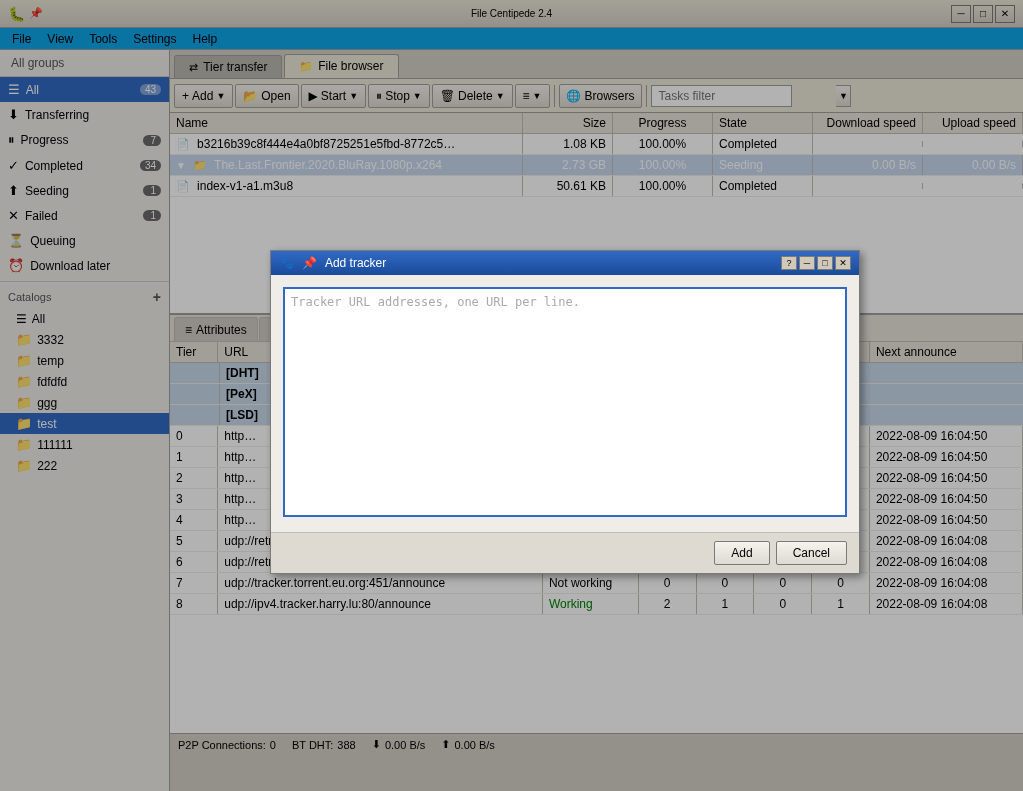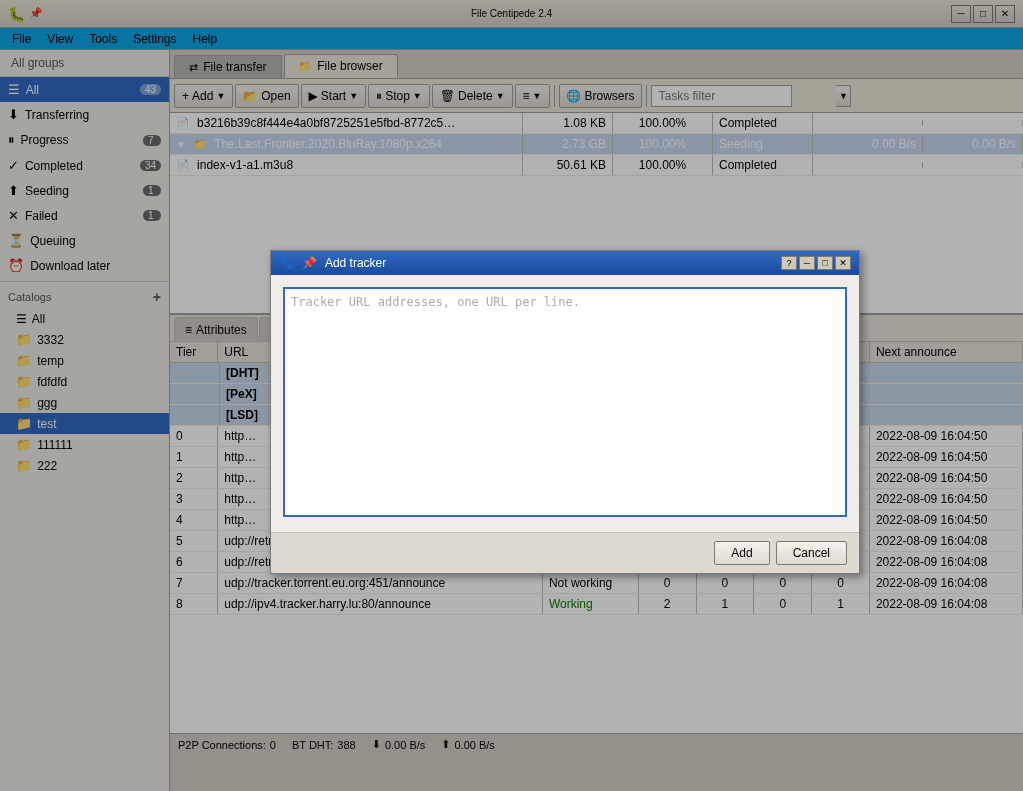--- a/index.html
+++ b/index.html
@@ -19,21 +19,21 @@
     
     .main-layout { display: flex; height: calc(791px - 50px); }
 
     
     .sidebar { width: 170px; background: #f0ede8; border-right: 1px solid #a0a0a0; display: flex; flex-direction: column; overflow-y: auto; }
     .sidebar-header { padding: 6px 11px; font-size: 12px; color: #555; border-bottom: 1px solid #ccc; }
     .sidebar-item { display: flex; align-items: center; padding: 5px 8px; cursor: pointer; gap: 6px; }
     .sidebar-item.active { background: #316ac5; color: #fff; }
     .sidebar-item .icon { font-size: 13px; }
     .sidebar-item .label { flex: 1; font-size: 12px; }
-    .sidebar-item .badge { background: #6a6a6a; color: #fff; border-radius: 8px; padding: 0 5px; font-size: 10px; min-width: 18px; text-align: left; }
+    .sidebar-item .badge { background: #6a6a6a; color: #fff; border-radius: 8px; padding: 0 5px; font-size: 10px; min-width: 18px; text-align: right; }
     .sidebar-item.active .badge { background: rgba(255,255,255,0.4); }
     .sidebar-divider { height: 1px; background: #ccc; margin: 3px 0; }
     .sidebar-section { padding: 4px 8px; font-size: 11px; color: #555; display: flex; align-items: center; justify-content: space-between; }
     .sidebar-catalog-item { display: flex; align-items: center; padding: 3px 8px 3px 16px; cursor: pointer; gap: 5px; font-size: 12px; }
     .sidebar-catalog-item.active { background: #316ac5; color: #fff; }
     .folder-icon { color: #d4a836; font-size: 13px; }
     .sidebar-catalog-item.active .folder-icon { color: #fff; }
 
     
     .content-area { flex: 1; display: flex; flex-direction: column; overflow: hidden; }
@@ -210,21 +210,21 @@
       <span class="folder-icon">📁</span>
       <span>222</span>
     </div>
   </div>
 
   <div class="content-area">
 
     <div class="tabs-bar">
       <div class="tab">
         <span class="tab-icon">⇄</span>
-        <span>File transfer</span>
+        <span>Tier transfer</span>
       </div>
       <div class="tab active">
         <span class="tab-icon">📁</span>
         <span>File browser</span>
       </div>
     </div>
 
     <div class="toolbar">
       <button class="toolbar-btn">
         <span>+</span>
@@ -260,20 +260,28 @@
         <span>Browsers</span>
       </button>
       <div class="toolbar-separator"></div>
       <div class="toolbar-filter" style="display:flex;gap:44px;">
         <input type="text" placeholder="Tasks filter" style="">
         <div class="filter-arrow">▼</div>
       </div>
     </div>
 
     <div class="file-list" style="max-height: 200px;">
+      <div class="file-list-header">
+        <div class="file-col col-name">Name</div>
+        <div class="file-col col-size">Size</div>
+        <div class="file-col col-progress">Progress</div>
+        <div class="file-col col-state">State</div>
+        <div class="file-col col-dl-speed">Download speed</div>
+        <div class="file-col col-ul-speed">Upload speed</div>
+      </div>
 
       <div class="file-row">
         <div class="file-col col-name">
           <span class="file-icon">📄</span>
           <span>b3216b39c8f444e4a0bf8725251e5fbd-8772c5…</span>
         </div>
         <div class="file-col col-size">1.08 KB</div>
         <div class="file-col col-progress">
           <span>100.00%</span>
         </div>

